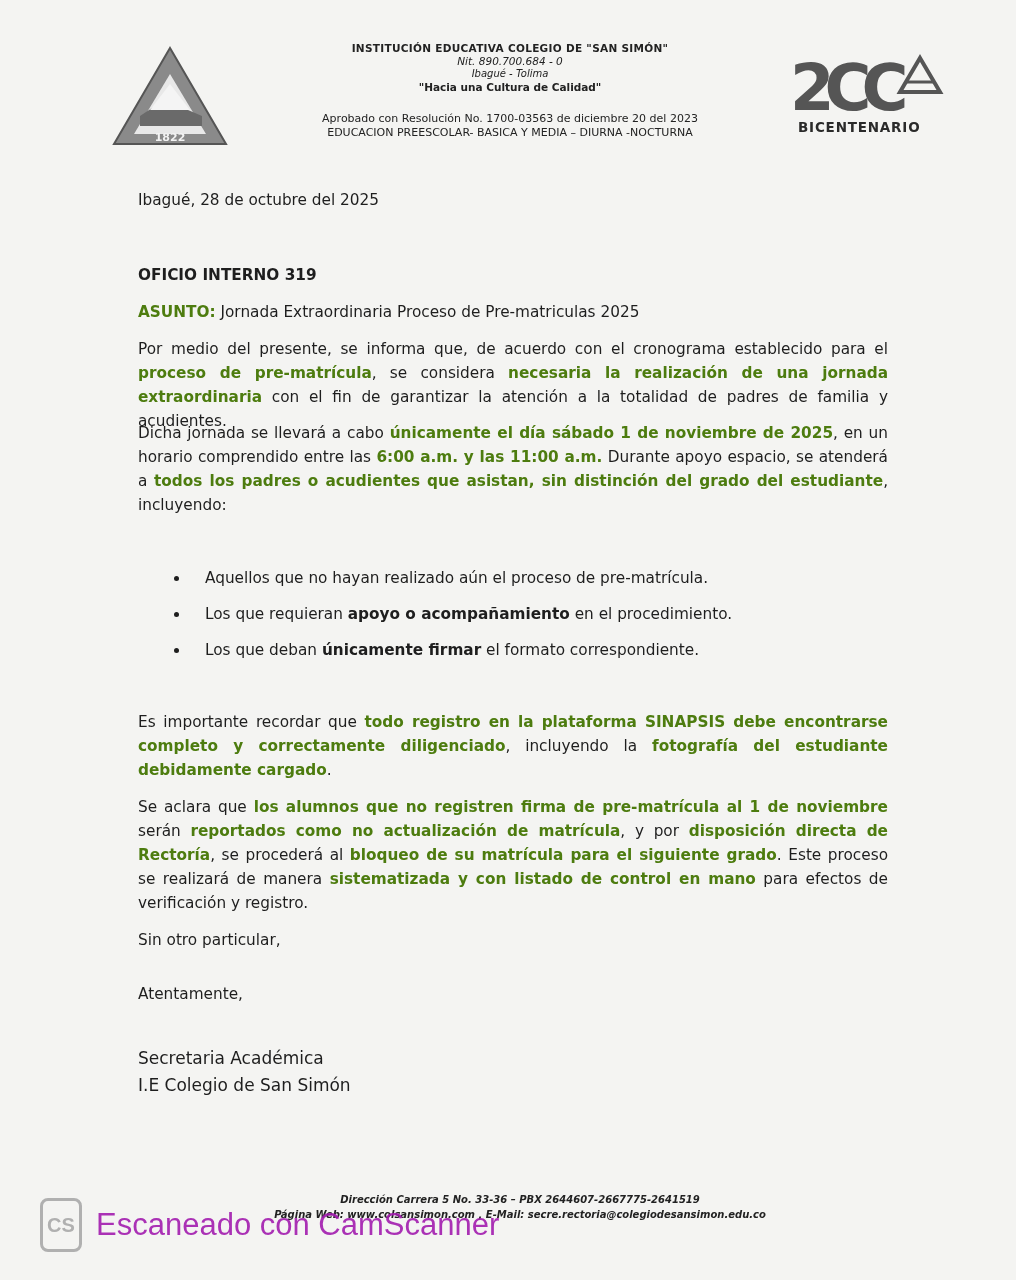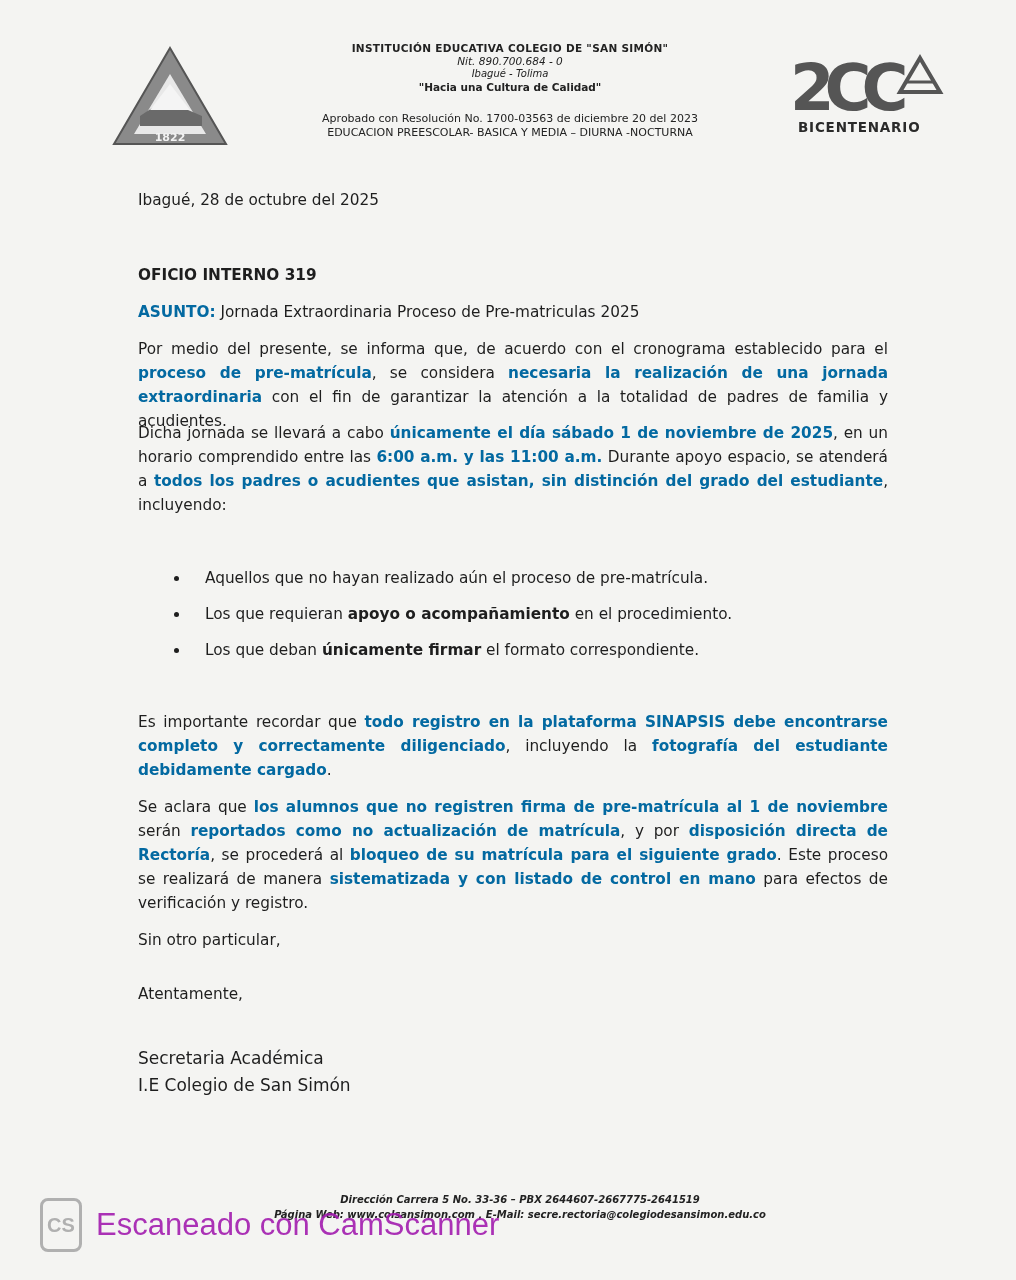--- a/index.html
+++ b/index.html
@@ -19,21 +19,21 @@
     .header-text { position: absolute; left: 280px; top: 42px; width: 460px; text-align: center; color: #222; line-height: 1.25; }
     .h-inst { font-size: 10.5px; font-weight: bold; letter-spacing: 0.3px; }
     .h-nit { font-size: 10.5px; font-style: italic; }
     .h-city { font-size: 10px; font-style: italic; }
     .h-motto { font-size: 10.5px; font-weight: bold; }
     .h-res { font-size: 11px; margin-top: 18px; }
     .h-levels { font-size: 11px; }
 
     
     .text { position: absolute; left: 138px; width: 750px; font-size: 15.3px; line-height: 24px; color: #1e1e1e; }
-    .text b { font-weight: bold; color: #0369a1; }
+    .text b { font-weight: bold; color: #4d7c0f; }
     .justify { text-align: justify; }
     .heading { font-weight: bold; }
 
     .bullets { position: absolute; left: 170px; top: 566px; width: 700px; margin: 0; padding: 0; list-style: none; font-size: 15.3px; color: #1e1e1e; }
     .bullets li { position: relative; padding-left: 35px; height: 36px; line-height: 24px; }
     .bullets li .dot { position: absolute; left: 4px; top: 10px; width: 5px; height: 5px; border-radius: 50%; background: #1e1e1e; }
 
     .signature { font-size: 17px; line-height: 27px; }
 
     

